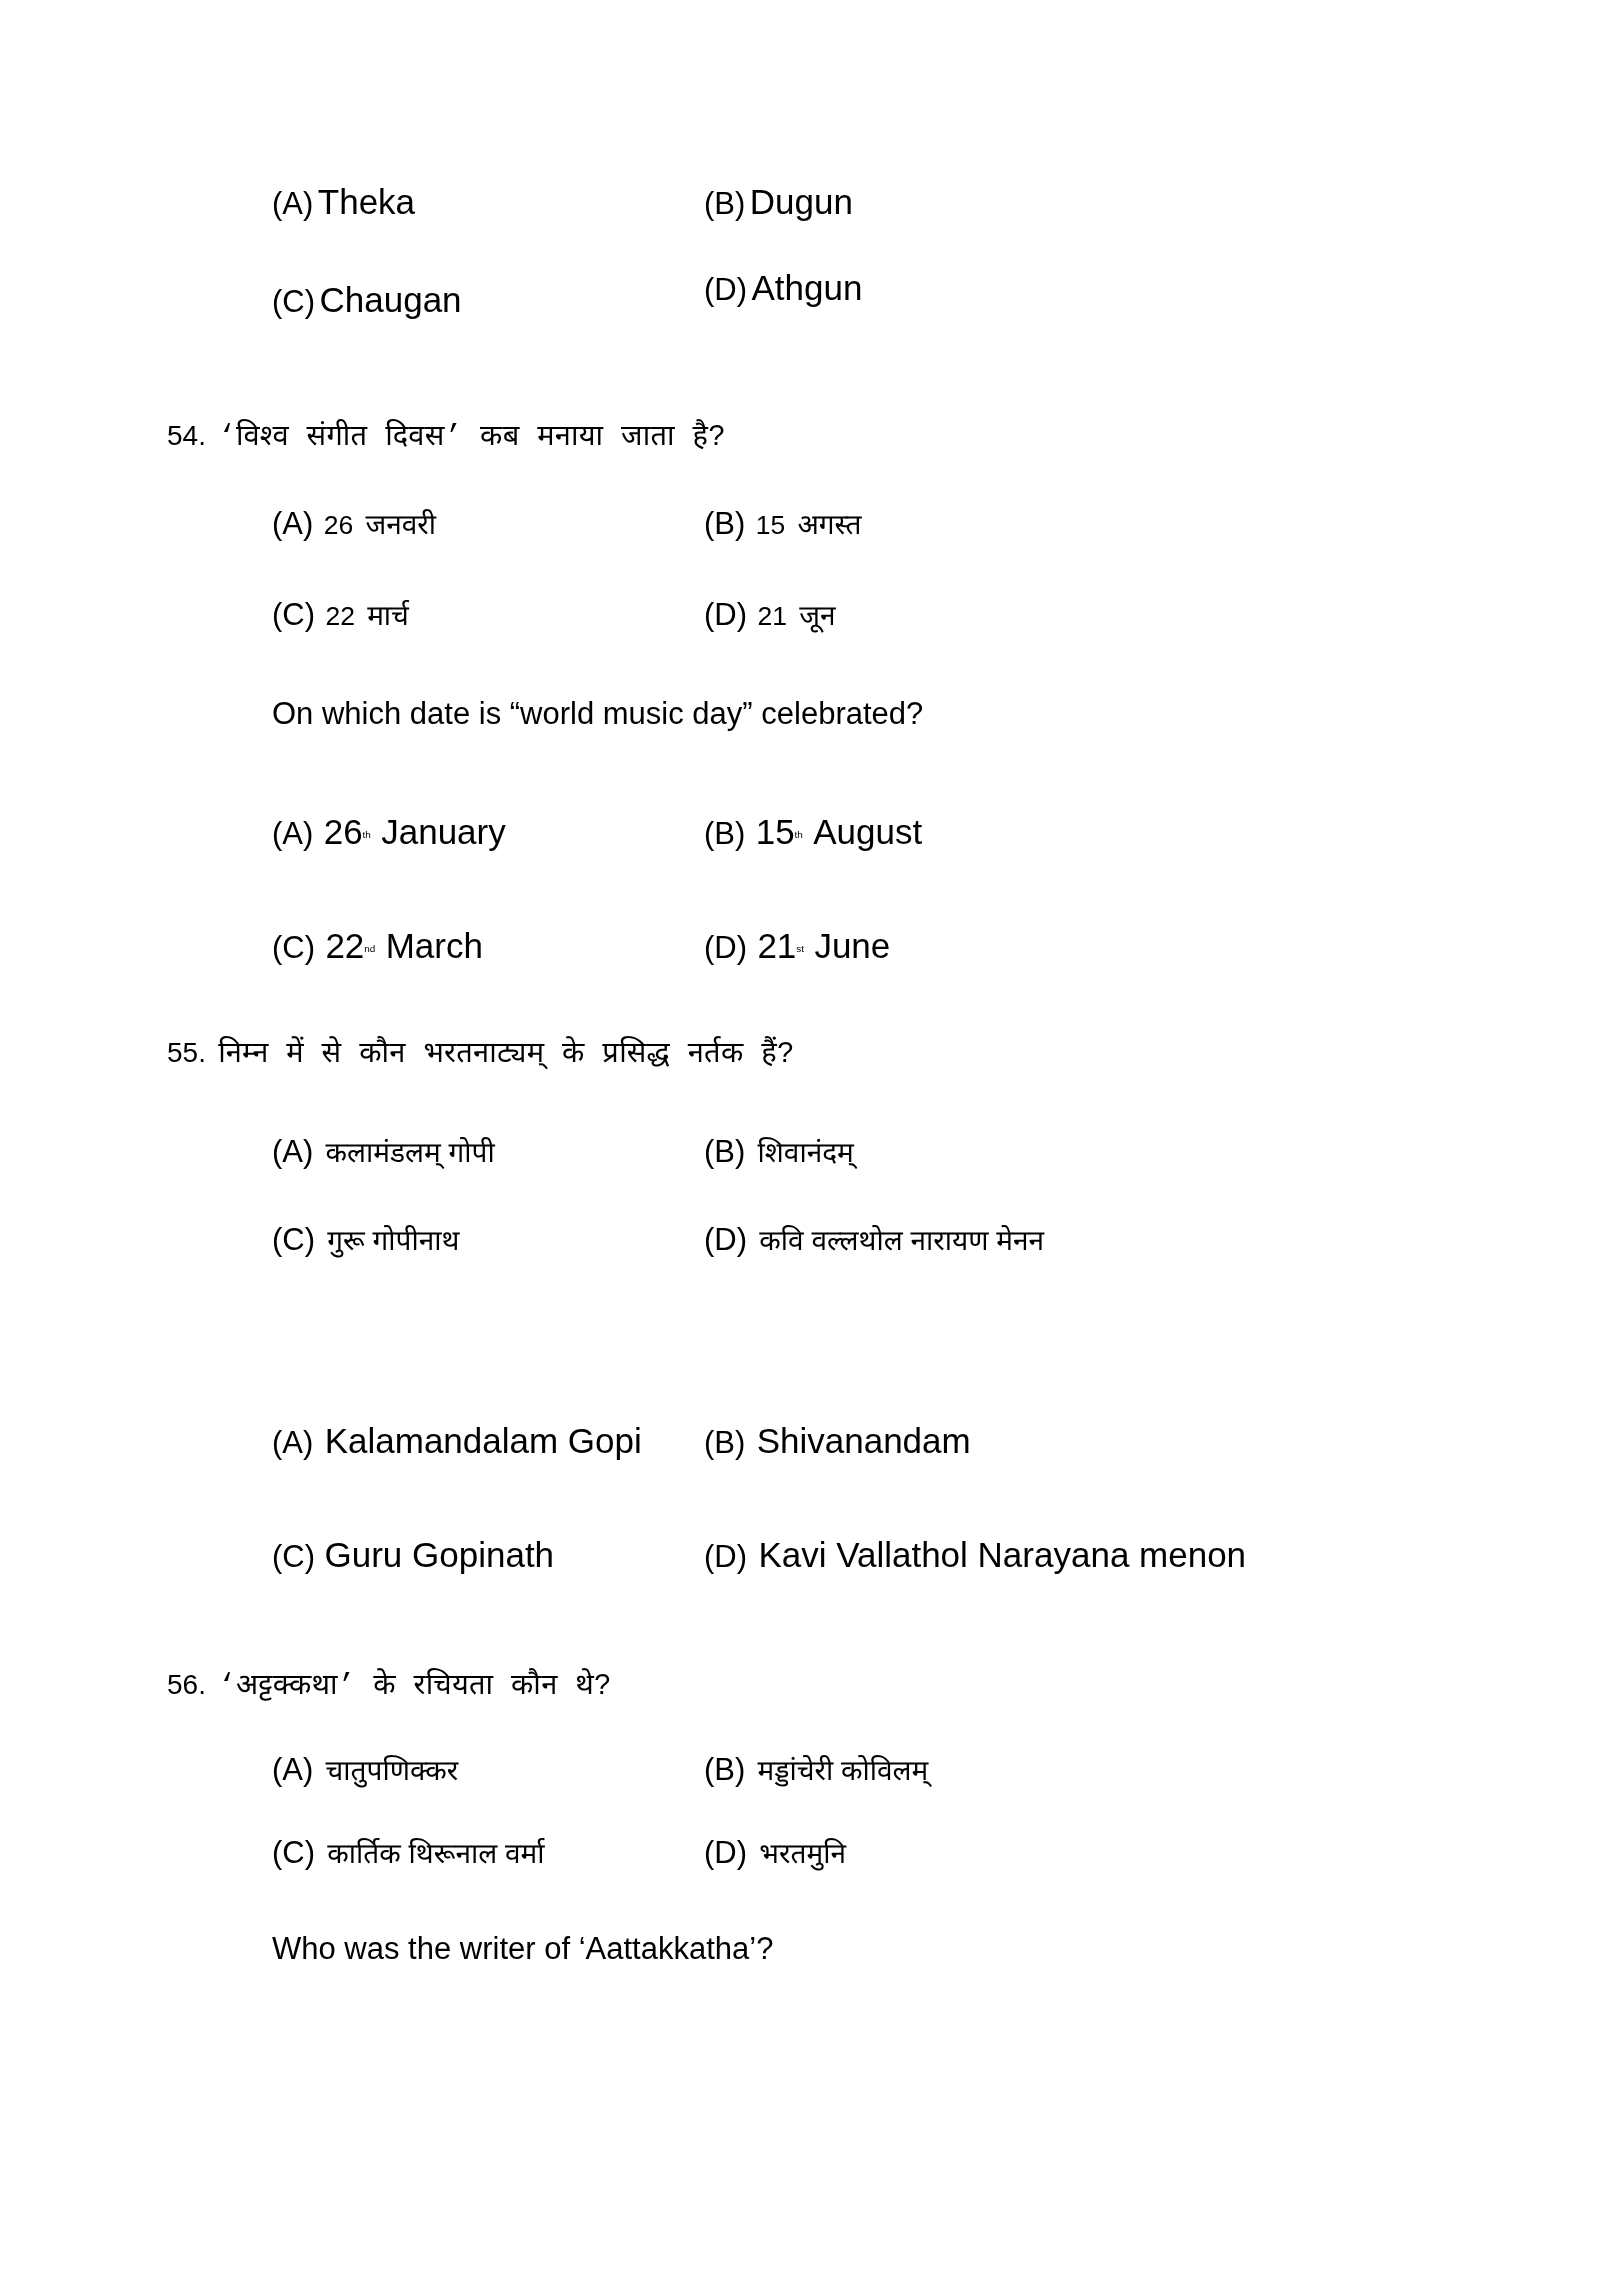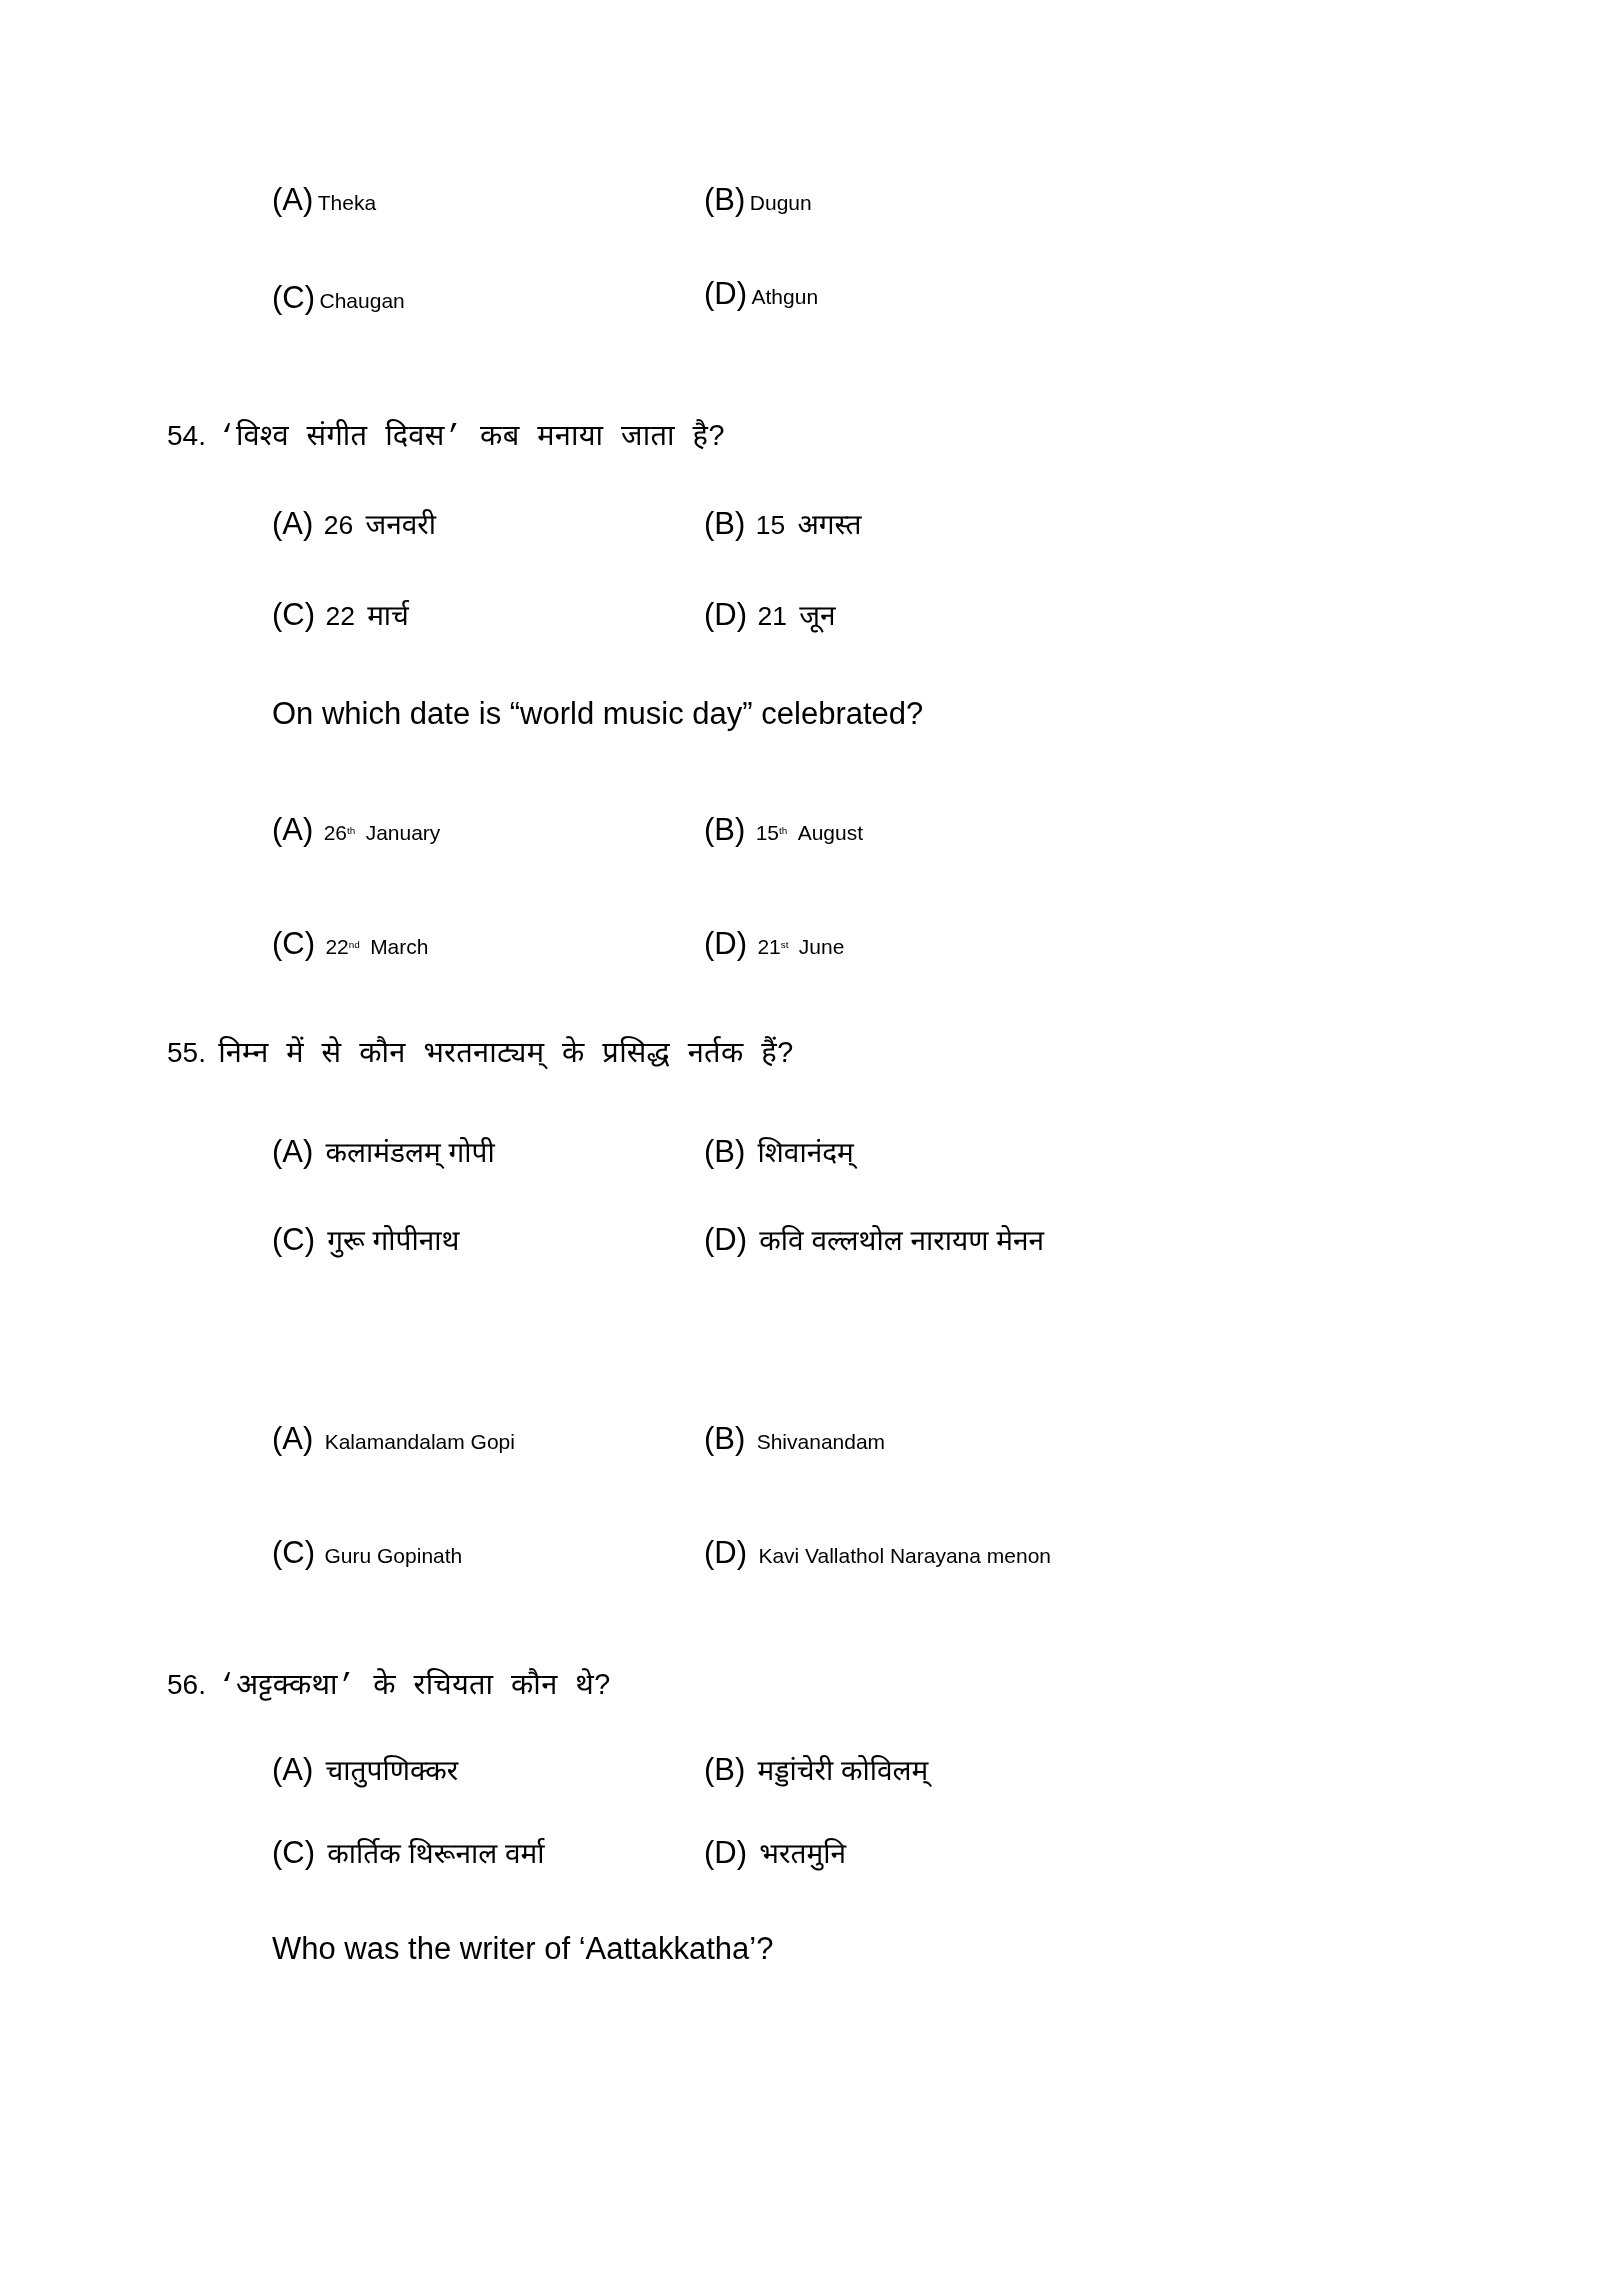--- a/index.html
+++ b/index.html
@@ -38,21 +38,21 @@
   }
   .opt-a, .opt-c { left: 272px; }
   .opt-b, .opt-d { left: 704px; }
 
   .optlabel {
     font-family: "Liberation Sans", sans-serif;
     font-size: 31px;
   }
   .opttext-eng {
     font-family: "Liberation Sans", sans-serif;
-    font-size: 21px;
+    font-size: 35px;
   }
   .opttext-hi {
     font-family: "Liberation Sans", "DejaVu Sans", sans-serif;
     font-size: 28px;
   }
   .num-hi {
     font-family: "Liberation Sans", sans-serif;
     font-size: 26.5px;
   }
   sup {
@@ -97,21 +97,21 @@
       <span class="opttext-eng">Theka</span>
     </div>
     <div class="opt opt-b" style="top:182px;">
       <span class="optlabel">(B)</span>
       <span class="opttext-eng">Dugun</span>
     </div>
     <div class="opt opt-c" style="top:280px;">
       <span class="optlabel">(C)</span>
       <span class="opttext-eng">Chaugan</span>
     </div>
-    <div class="opt opt-d" style="top:276px;">
+    <div class="opt opt-d" style="top:268px;">
       <span class="optlabel">(D)</span>
       <span class="opttext-eng">Athgun</span>
     </div>
 
     <div class="stem" style="top:414px;">
       <span class="qnum">54.</span>
       <span class="hindi" style="margin-left:7.8px;">‘विश्व संगीत दिवस’ कब मनाया जाता है?</span>
     </div>
 
     <div class="opt opt-a" style="top:504px;">

